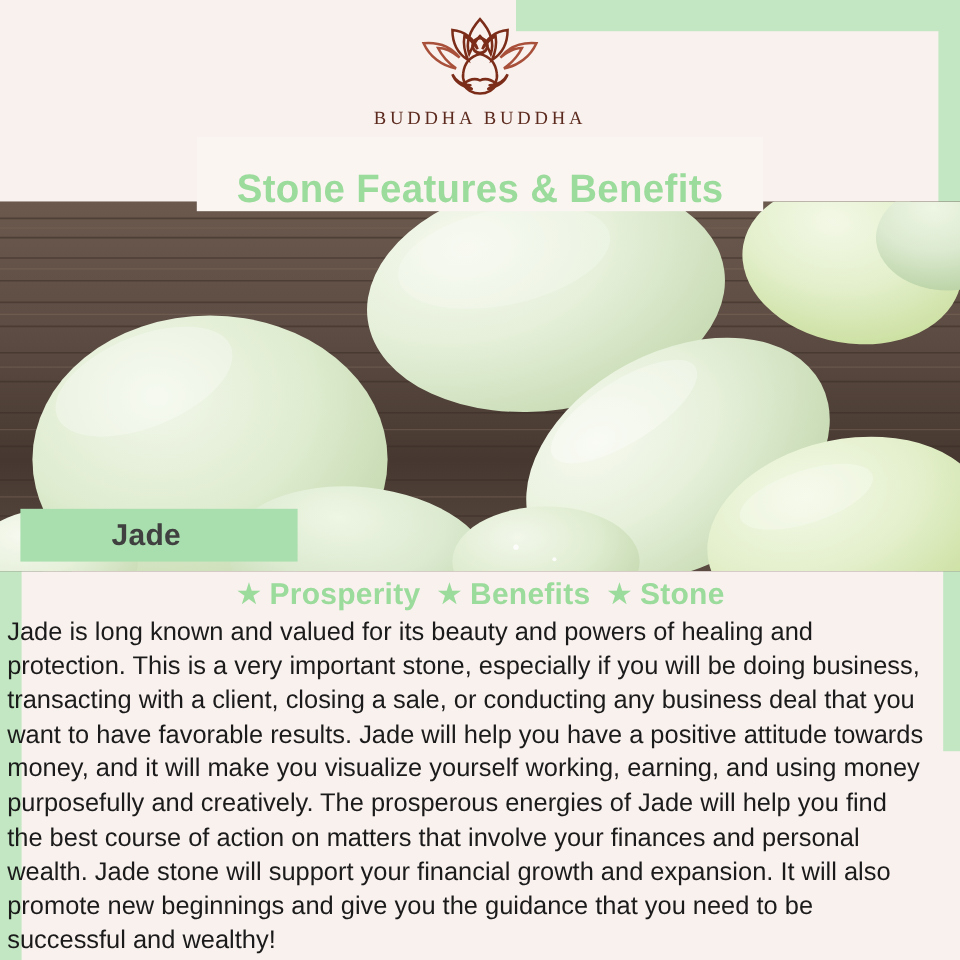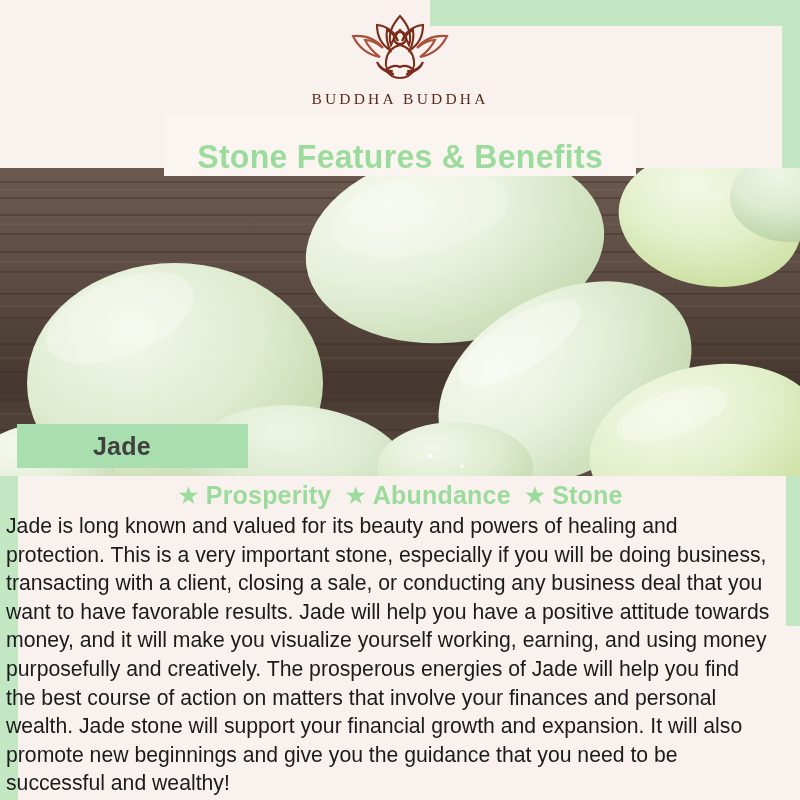--- a/index.html
+++ b/index.html
@@ -214,21 +214,21 @@
     <span class="jade-label">Jade</span>
   </div>
 
   <div class="keywords">
     <span class="kw">
       <span class="kw-star">★</span>
       <span class="kw-text">Prosperity</span>
     </span>
     <span class="kw">
       <span class="kw-star">★</span>
-      <span class="kw-text">Abundance</span>
+      <span class="kw-text">Benefits</span>
     </span>
     <span class="kw">
       <span class="kw-star">★</span>
       <span class="kw-text">Stone</span>
     </span>
   </div>
 
   <div class="body-wrap">
     <p class="body-text">Jade is long known and valued for its beauty and powers of healing and protection. This is a very important stone, especially if you will be doing business, transacting with a client, closing a sale, or conducting any business deal that you want to have favorable results. Jade will help you have a positive attitude towards money, and it will make you visualize yourself working, earning, and using money purposefully and creatively. The prosperous energies of Jade will help you find the best course of action on matters that involve your finances and personal wealth. Jade stone will support your financial growth and expansion. It will also promote new beginnings and give you the guidance that you need to be successful and wealthy!</p>
   </div>

